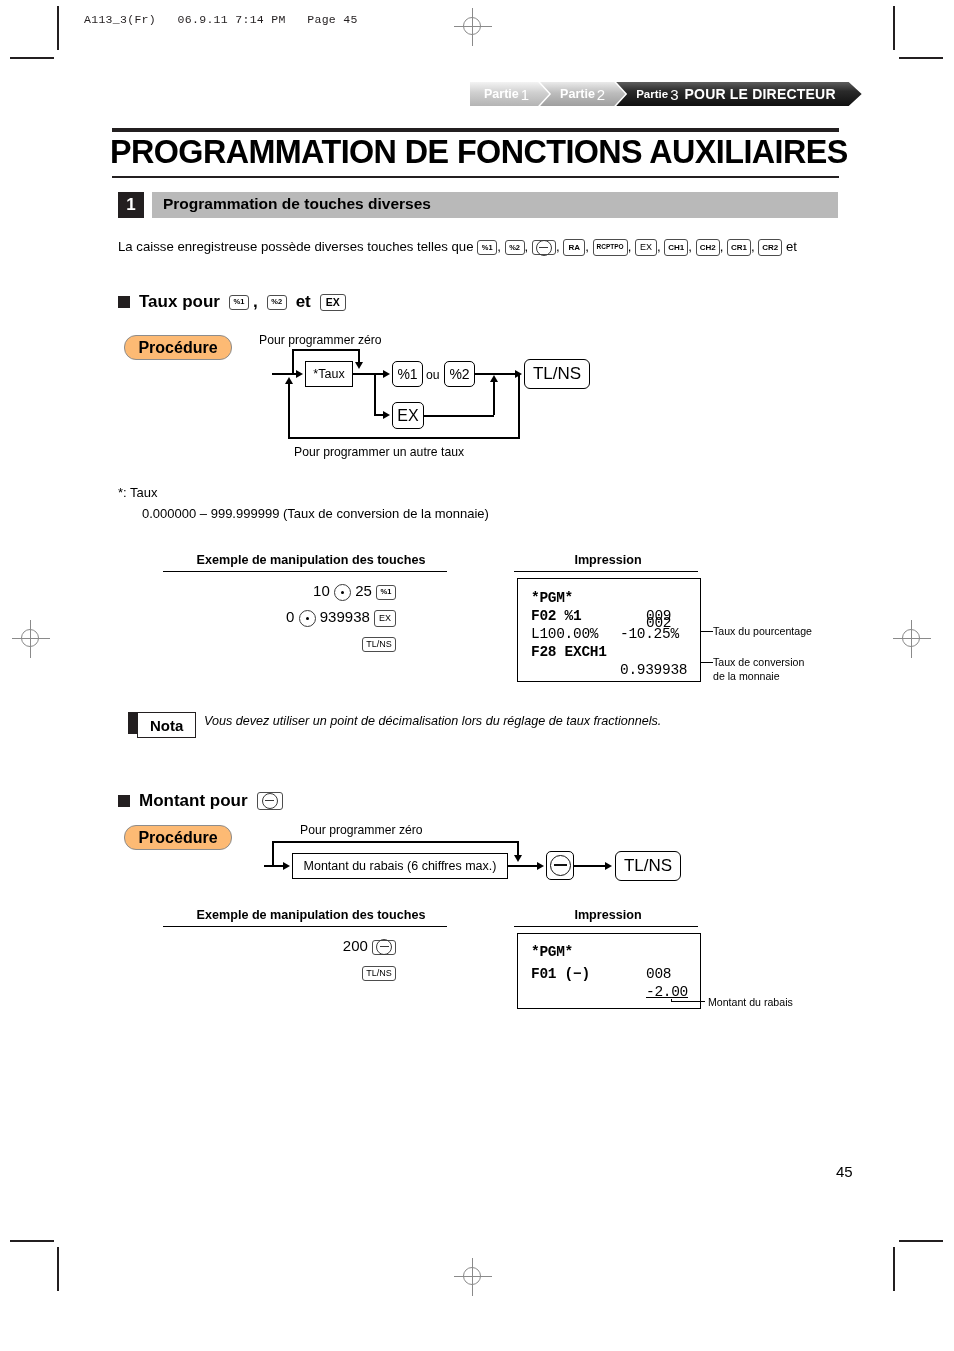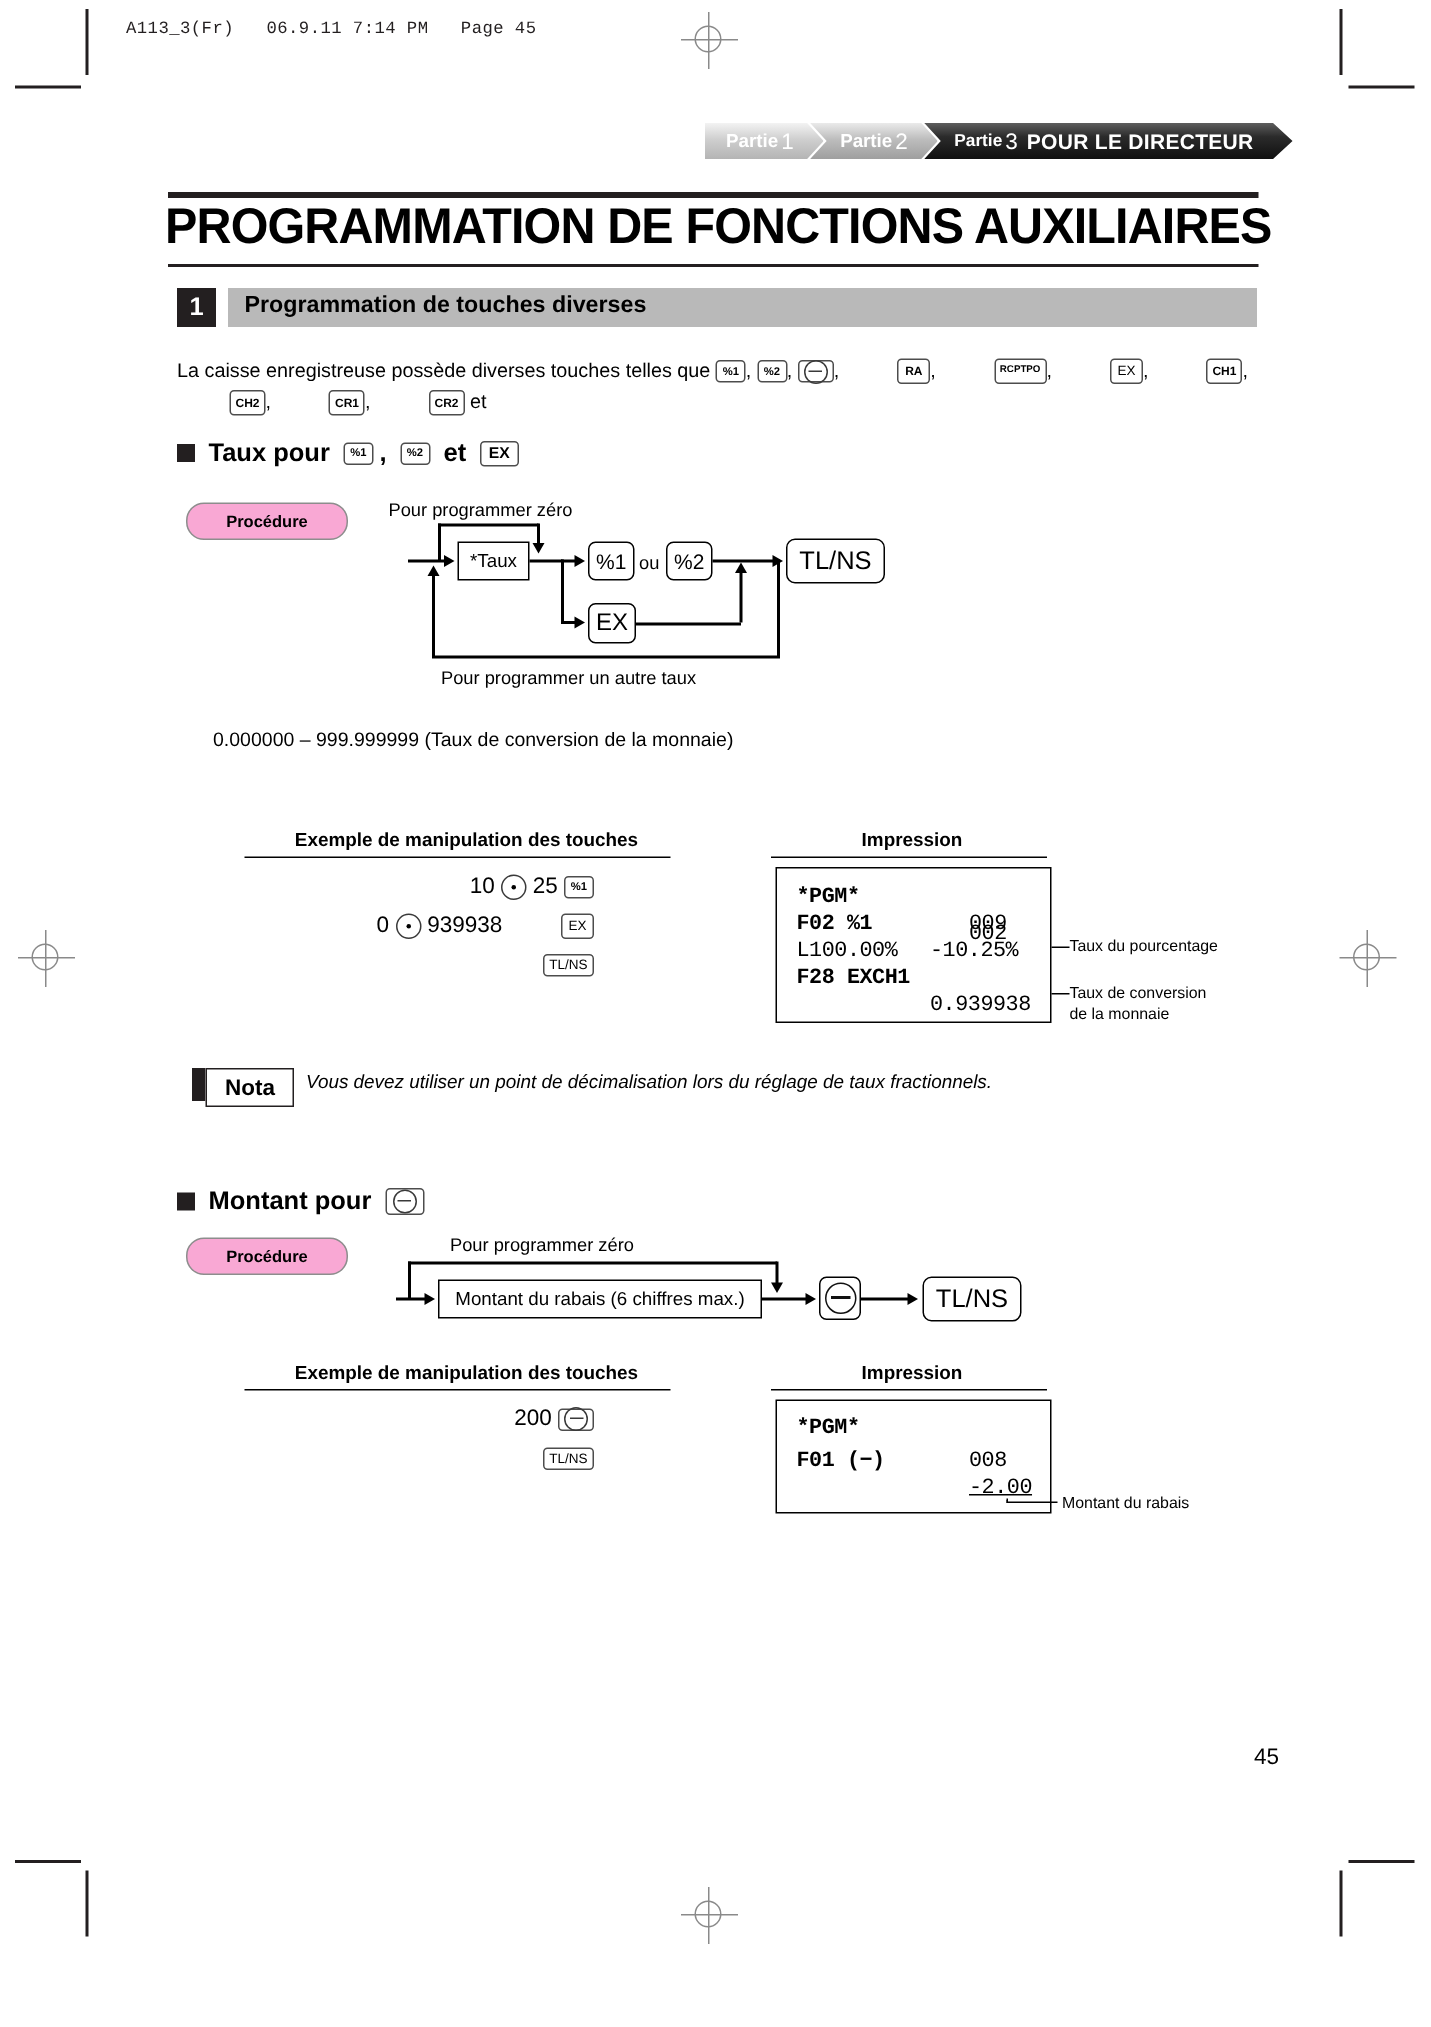--- a/index.html
+++ b/index.html
@@ -44,33 +44,33 @@
   .para{position:absolute;left:118px;top:236px;width:730px;font-size:13.2px;line-height:21px;}
   .para .ln2{margin-top:3px;display:block;}
 
   
   .key{display:inline-flex;align-items:center;justify-content:center;border:1px solid #4d4d4d;border-radius:3px;
        background:#fff;vertical-align:middle;box-sizing:border-box;line-height:1;}
   .k-sm{height:15px;min-width:20px;padding:0 3px;font-size:7.5px;font-weight:bold;}
   .k-sm2{height:15px;min-width:22px;padding:0 3px;font-size:9px;}
   .k-tl{height:15px;min-width:34px;padding:0 3px;font-size:9px;}
   .k-mid{height:19px;min-width:26px;padding:0 4px;font-size:11.5px;}
-  .k-hd{height:17px;min-width:22px;padding:0 3px;font-size:8px;font-weight:bold;margin-left:35px;}
+  .k-hd{height:17px;min-width:22px;padding:0 3px;font-size:8px;font-weight:bold;}
   .k-ex{display:inline-block;width:14px;height:14px;border:1.2px solid #3a3a3a;border-radius:50%;position:relative;}
   .k-ex::after{content:"";position:absolute;left:2.5px;top:6px;width:9px;height:1.3px;background:#3a3a3a;}
   .k-ex-big{display:inline-block;width:19px;height:19px;border:1.6px solid #111;border-radius:50%;position:relative;}
   .k-ex-big::after{content:"";position:absolute;left:3px;top:8px;width:13px;height:1.8px;background:#111;}
 
   
   .bull{position:absolute;display:flex;align-items:center;gap:9px;font-weight:bold;font-size:17px;}
   .bull .sq{width:12px;height:12px;background:#231f20;display:inline-block;}
 
   
-  .pill{position:absolute;width:106px;height:23px;border-radius:12px;background:#f9a8d4;border:1px solid #8d8d8d;
-        display:flex;align-items:center;justify-content:center;font-weight:bold;font-size:11px;}
+  .pill{position:absolute;width:106px;height:23px;border-radius:12px;background:#fdba74;border:1px solid #8d8d8d;
+        display:flex;align-items:center;justify-content:center;font-weight:bold;font-size:16px;}
 
   
   .ln{position:absolute;background:#000;}
   .lnh{height:1.6px;}
   .lnv{width:1.6px;}
   .arr-r{position:absolute;width:0;height:0;border-left:7px solid #000;border-top:4.5px solid transparent;border-bottom:4.5px solid transparent;}
   .arr-d{position:absolute;width:0;height:0;border-top:7px solid #000;border-left:4.5px solid transparent;border-right:4.5px solid transparent;}
   .arr-u{position:absolute;width:0;height:0;border-bottom:7px solid #000;border-left:4.5px solid transparent;border-right:4.5px solid transparent;}
   .boxp{position:absolute;border:1.4px solid #000;background:#fff;display:flex;align-items:center;justify-content:center;
         font-size:12.5px;box-sizing:border-box;}
@@ -235,20 +235,21 @@
 <div class="arr-u" style="left:489.5px;top:375px;"></div>
 <div class="arr-r" style="left:515px;top:369.5px;"></div>
 
 <div class="ln lnv" style="left:518px;top:373px;height:65px;"></div>
 <div class="ln lnh" style="left:288px;top:437px;width:232px;"></div>
 <div class="ln lnv" style="left:288px;top:384px;height:54px;"></div>
 <div class="arr-u" style="left:284.5px;top:377px;"></div>
 <div class="flowlbl" style="left:294px;top:445px;">Pour programmer un autre taux</div>
 
 <div class="abs" style="left:118px;top:482px;font-size:13px;line-height:21px;">
+  <div>*:  Taux</div>
   <div style="padding-left:24px">0.000000 – 999.999999 (Taux de conversion de la monnaie)</div>
 </div>
 
 <div class="colhead" style="left:166px;top:553px;width:290px;">Exemple de manipulation des touches</div>
 <div class="colrule" style="left:163px;top:571px;width:284px;"></div>
 <div class="colhead" style="left:516px;top:553px;width:184px;">Impression</div>
 <div class="colrule" style="left:514px;top:571px;width:184px;"></div>
 
 <div class="keyseq" style="left:200px;top:578px;width:196px;">
   <div>

